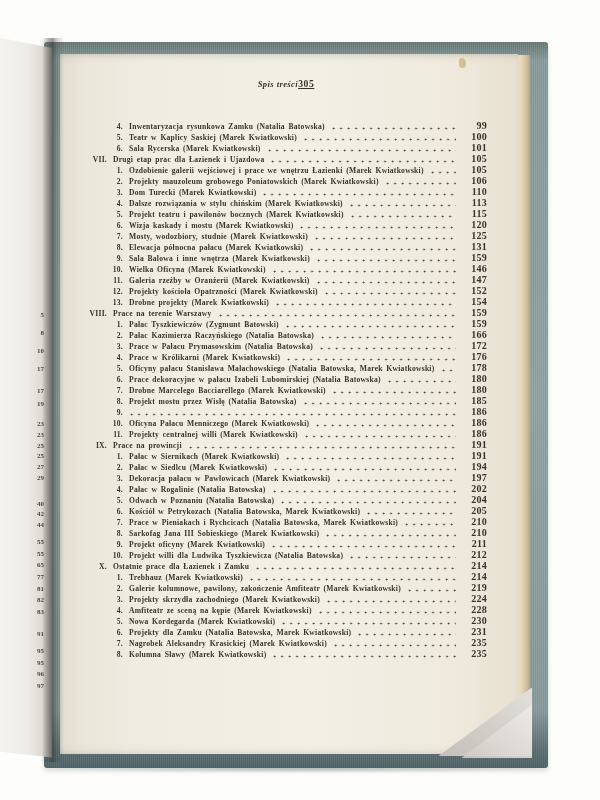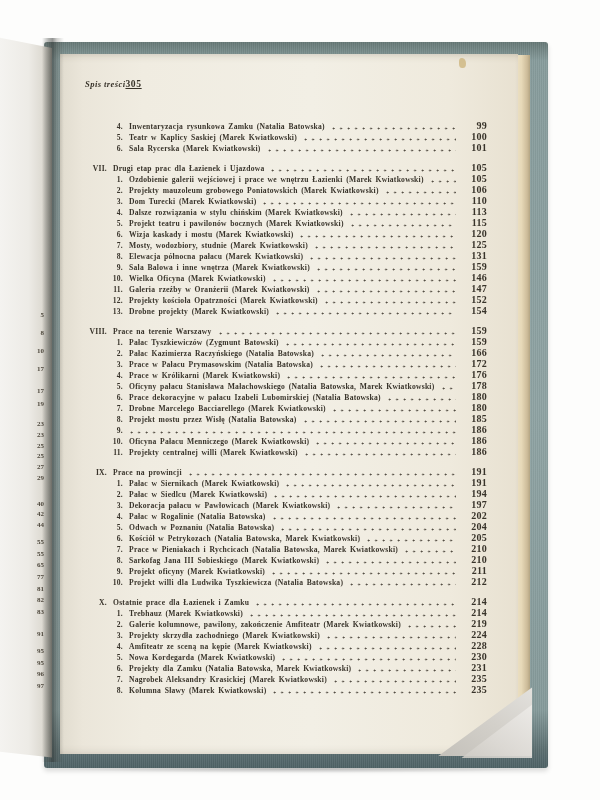--- a/index.html
+++ b/index.html
@@ -18,29 +18,29 @@
   
   .page-edges{position:absolute;left:511px;top:55px;width:19px;height:699px;z-index:2;
     background:linear-gradient(90deg,#efe7d2 0,#e7d9b8 55%,#cdbc9a 85%,#b4a583 100%);}
 
   
   .page{position:absolute;left:60px;top:54px;width:458px;height:700px;z-index:3;
     background:linear-gradient(90deg,#e1dccf 0,#ebe6da 5%,#f0ece1 18%,var(--page,#f2efe5) 55%,#efeadd 85%,#e8e1d1 100%);
     box-shadow:inset 0 7px 9px -7px rgba(80,70,50,.28), inset 0 -6px 8px -6px rgba(80,70,50,.22);
     color:var(--ink,#38332a);}
 
-  .header{position:absolute;left:25px;right:31px;top:24px;display:flex;justify-content:flex-start;align-items:baseline;}
+  .header{position:absolute;left:25px;right:31px;top:24px;display:flex;justify-content:center;align-items:baseline;}
   .running{font-style:italic;font-weight:bold;font-size:8.6px;letter-spacing:.4px;}
   .pageno{font-size:9.6px;font-weight:bold;letter-spacing:.6px;text-decoration:underline;}
 
   .toc{position:absolute;left:25px;right:31px;top:66px;}
   .row{display:flex;align-items:baseline;height:11px;font-size:7.6px;font-weight:bold;
        letter-spacing:.25px;word-spacing:1.4px;white-space:nowrap;}
   .row .n{flex:0 0 38px;text-align:right;}
-  .row.sec{margin-top:9px;}
+  .row.sec{}
   .row.sec .n{flex:0 0 22px;}
   .t{flex:0 1 auto;margin-left:6px;overflow:hidden;}
   .lead{flex:1 0 8px;align-self:stretch;margin:0 5px 0 7px;
     background-image:radial-gradient(circle at 1.5px 1.5px,rgba(56,50,40,.85) .8px,rgba(56,50,40,0) 1.15px);
     background-size:7.5px 3px;background-repeat:repeat-x;background-position:0 7px;}
   .p{flex:0 0 26px;text-align:right;font-size:10px;}
 
   
   .left-page{position:absolute;left:0;top:32px;width:52px;height:730px;z-index:6;
     background:linear-gradient(90deg,#f4f3f0 0,#edebe6 55%,#dedbd3 80%,#c3bfb6 93%,#aaa69c 100%);

